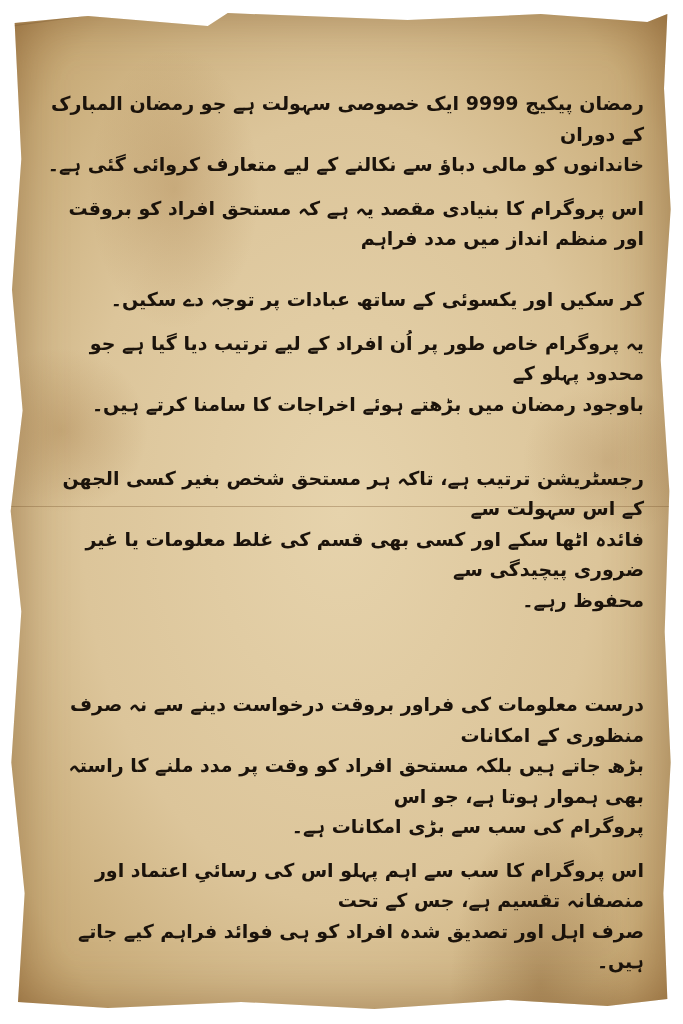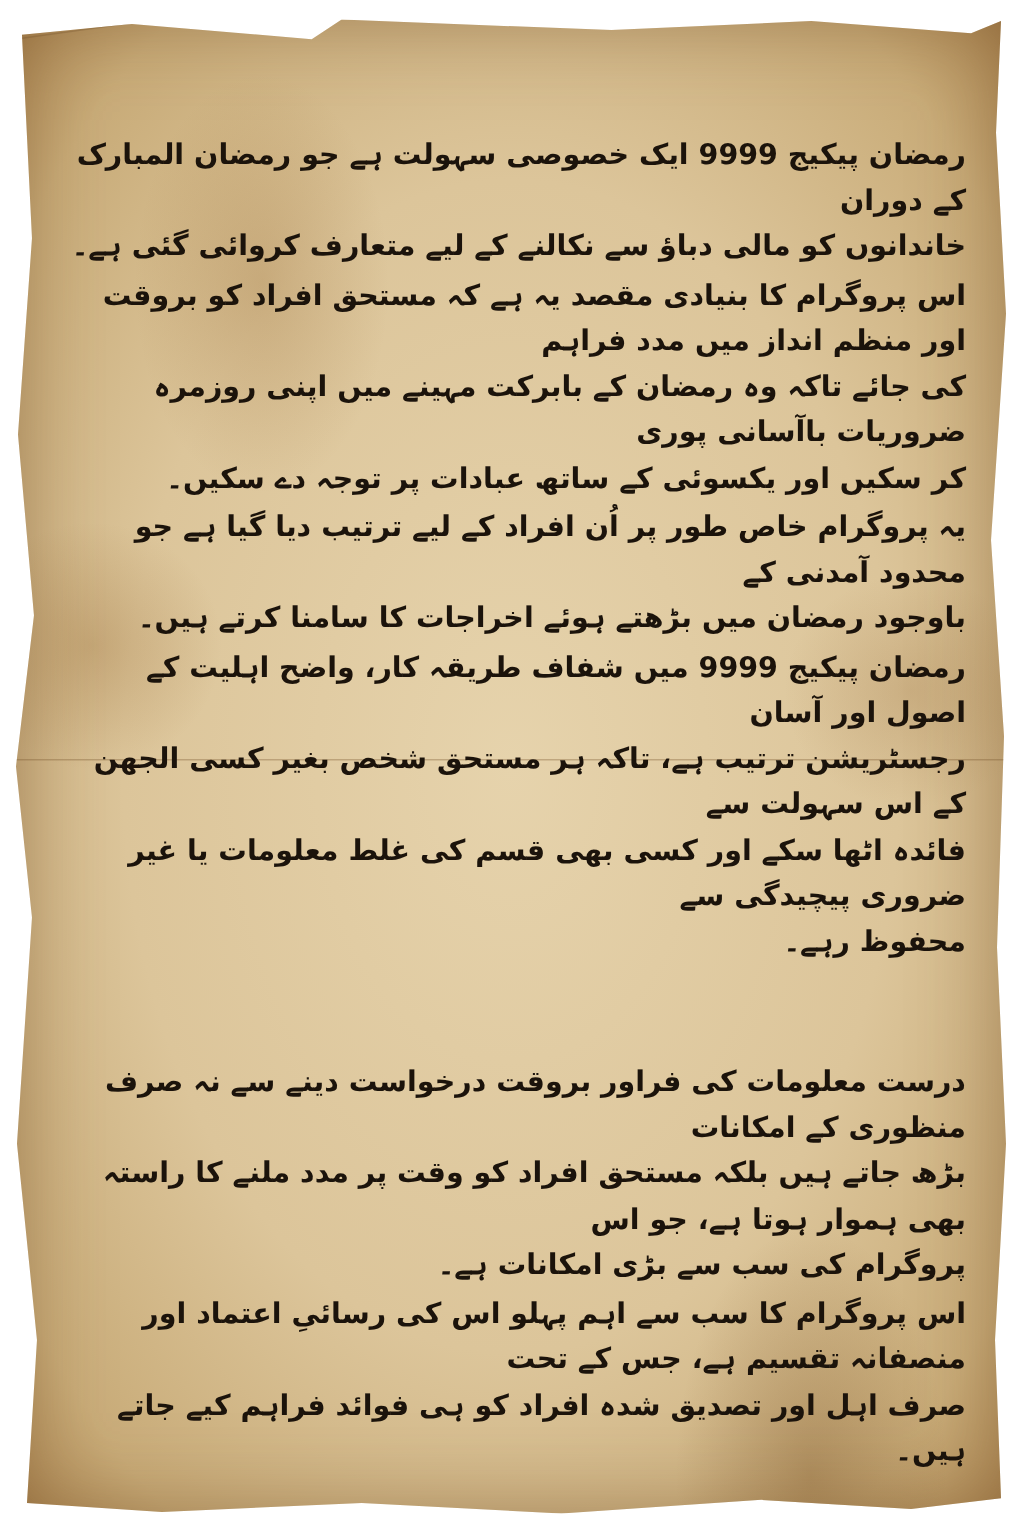--- a/index.html
+++ b/index.html
@@ -51,48 +51,48 @@
       color: #1b130b;
       font-size: 19px;
       line-height: 30.5px;
       font-weight: bold;
     }
     .para {
       margin: 0 0 0 0;
       padding: 0;
     }
     .para + .para {
-      margin-top: 2px;
+      margin-top: 13px;
     }
   </style>
 </head>
 <body>
 
 <div class="stage">
   <div class="paper">
     <div class="crease" style="left:0;top:498px;width:100%;"></div>
     <div class="crease" style="left:0;top:18px;width:30%;transform:rotate(-8deg);transform-origin:left;"></div>
   </div>
 
   <div class="text-block">
     <p class="para">
       <span>رمضان پیکیج 9999 ایک خصوصی سہولت ہے جو رمضان المبارک کے دوران</span><br>
       <span>خاندانوں کو مالی دباؤ سے نکالنے کے لیے متعارف کروائی گئی ہے۔</span>
     </p>
     <p class="para">
       <span>اس پروگرام کا بنیادی مقصد یہ ہے کہ مستحق افراد کو بروقت اور منظم انداز میں مدد فراہم</span><br>
-      <span>کی جائے تاکہ وہ رمضان کے بابرکت مہینے میں اپنی روزمرہ ضروریات باآسانی پوری</span><br>
+      <br>
       <span>کر سکیں اور یکسوئی کے ساتھ عبادات پر توجہ دے سکیں۔</span>
     </p>
     <p class="para">
-      <span>یہ پروگرام خاص طور پر اُن افراد کے لیے ترتیب دیا گیا ہے جو محدود آمدنی کے</span><br>
+      <span>یہ پروگرام خاص طور پر اُن افراد کے لیے ترتیب دیا گیا ہے جو محدود پہلو کے</span><br>
       <span>باوجود رمضان میں بڑھتے ہوئے اخراجات کا سامنا کرتے ہیں۔</span>
     </p>
     <p class="para">
-      <span>رمضان پیکیج 9999 میں شفاف طریقہ کار، واضح اہلیت کے اصول اور آسان</span><br>
+      <br>
       <span>رجسٹریشن ترتیب ہے، تاکہ ہر مستحق شخص بغیر کسی الجھن کے اس سہولت سے</span><br>
       <span>فائدہ اٹھا سکے اور کسی بھی قسم کی غلط معلومات یا غیر ضروری پیچیدگی سے</span><br>
       <span>محفوظ رہے۔</span>
     </p>
     <p class="para">
       <br>
       <br>
       <span>درست معلومات کی فراور بروقت درخواست دینے سے نہ صرف منظوری کے امکانات</span><br>
       <span>بڑھ جاتے ہیں بلکہ مستحق افراد کو وقت پر مدد ملنے کا راستہ بھی ہموار ہوتا ہے، جو اس</span><br>
       <span>پروگرام کی سب سے بڑی امکانات ہے۔</span>

